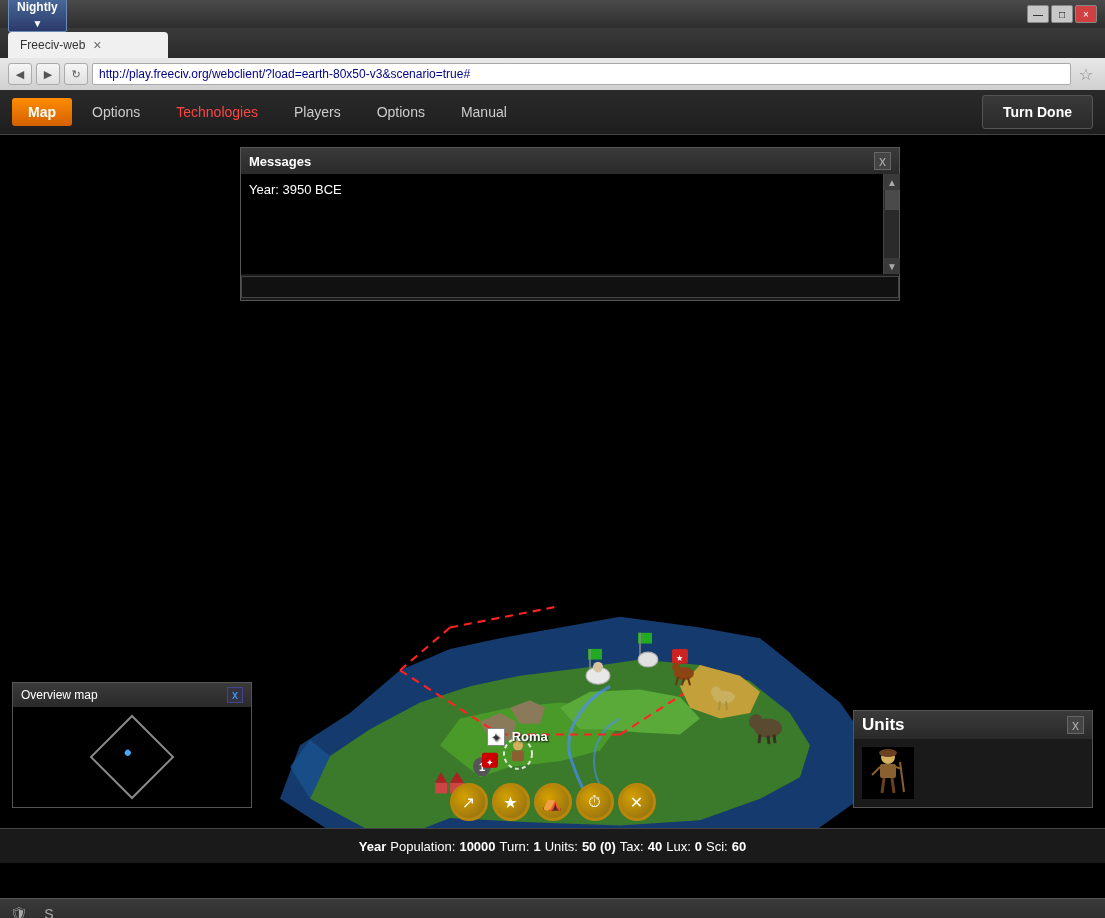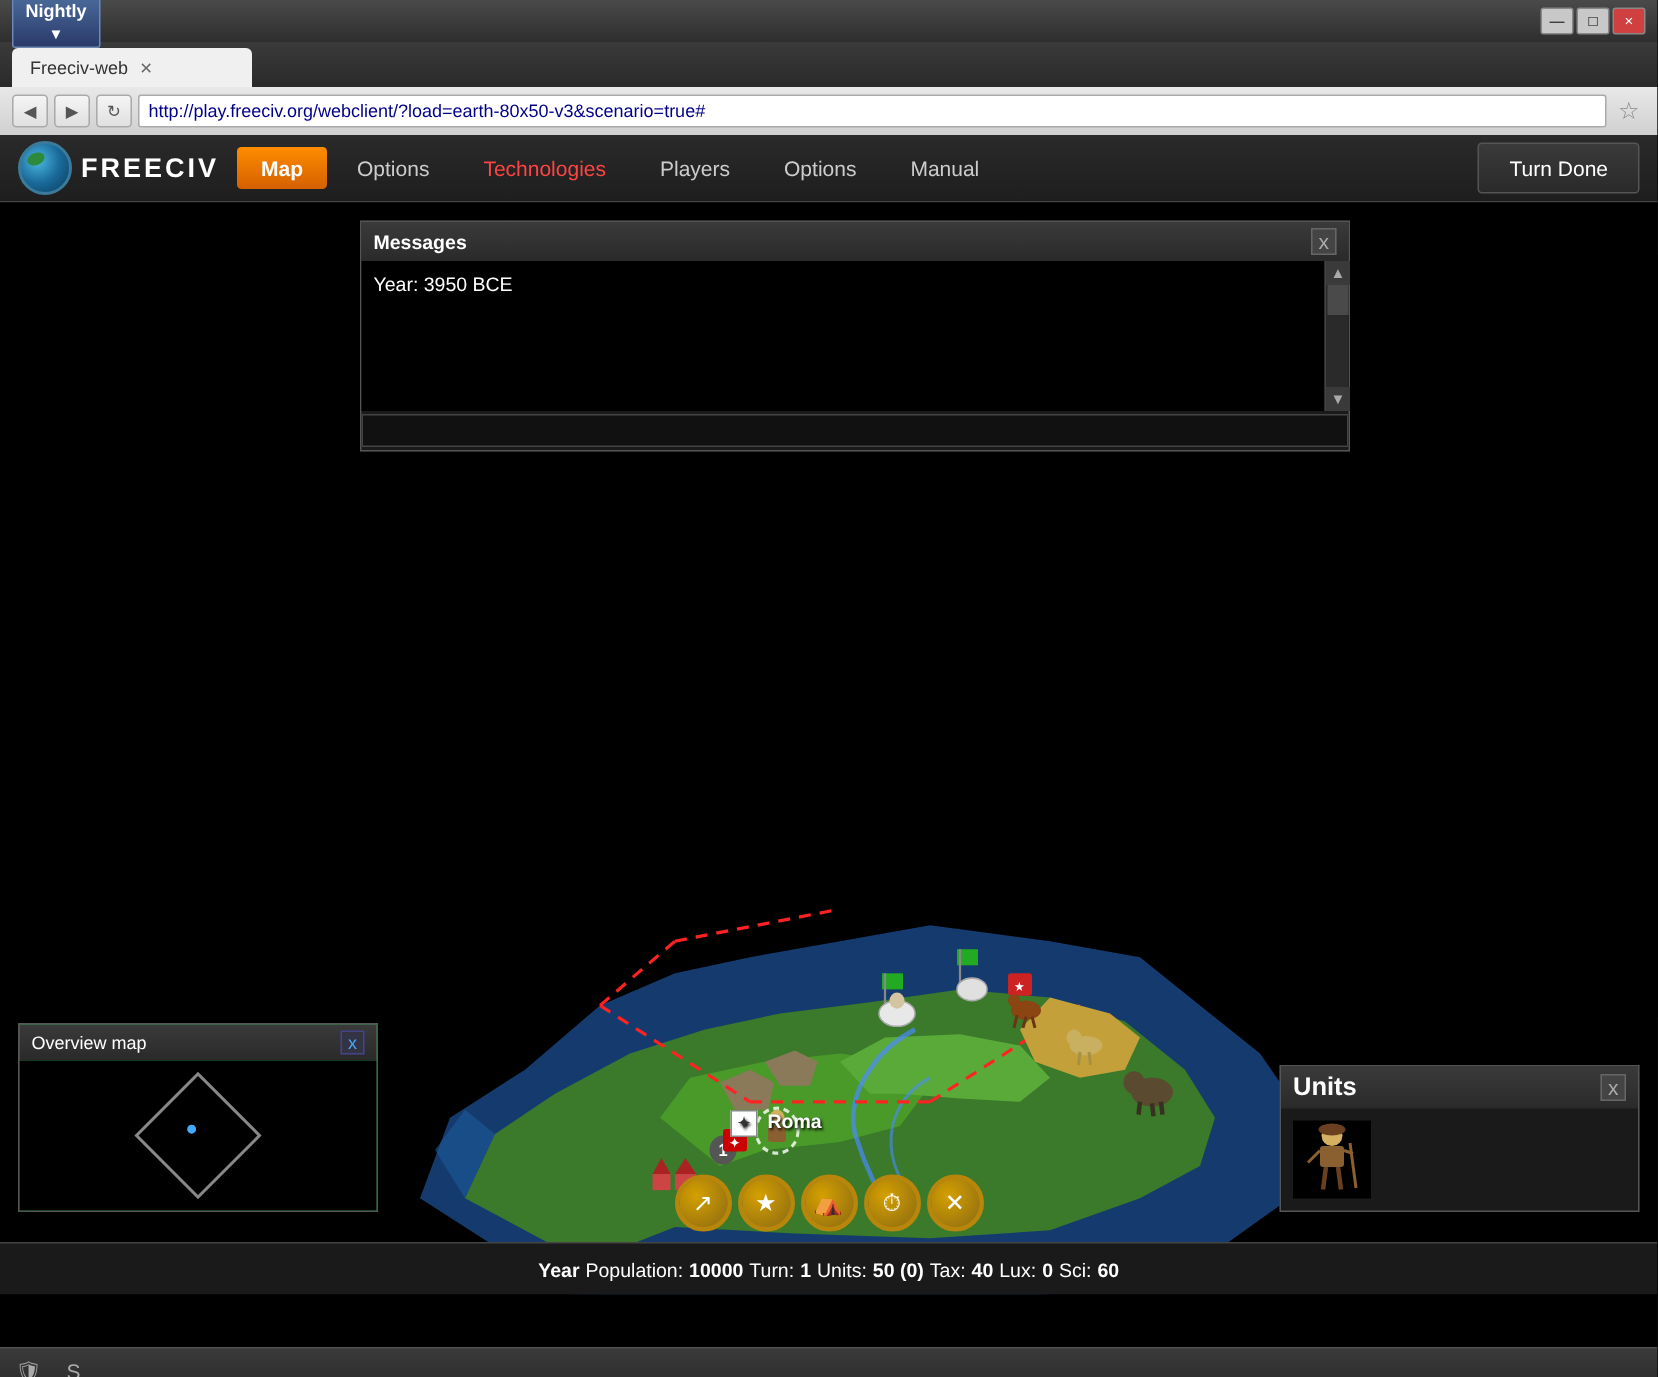--- a/index.html
+++ b/index.html
@@ -165,21 +165,21 @@
       color: #ff4444;
       font-size: 14px;
       padding: 6px 16px;
       cursor: pointer;
     }
     .nav-turn-done {
       margin-left: auto;
       background: linear-gradient(to bottom, #3a3a3a, #2a2a2a);
       color: white;
       font-size: 14px;
-      font-weight: normal;
+      font-weight: bold;
       padding: 8px 20px;
       border: 1px solid #555;
       border-radius: 3px;
       cursor: pointer;
     }
 
     
     .map-area {
       width: 100%;
       height: calc(100% - 45px - 35px);
@@ -259,21 +259,21 @@
       height: 22px;
       margin: 2px 0;
     }
 
     
     .overview-map {
       position: absolute;
       bottom: 55px;
       left: 12px;
       width: 240px;
-      background: #22c55e;
+      background: #f9a8d4;
       border: 1px solid #555;
       z-index: 100;
     }
     .overview-titlebar {
       background: linear-gradient(to bottom, #3a3a3a, #2a2a2a);
       padding: 4px 8px;
       display: flex;
       align-items: center;
       justify-content: space-between;
     }
@@ -524,24 +524,20 @@
   <div class="nav-btn">
     <span>↻</span>
   </div>
   <input class="address-bar" type="text" readonly="" value="http://play.freeciv.org/webclient/?load=earth-80x50-v3&amp;scenario=true#" style="">
   <span class="star-btn">☆</span>
 </div>
 
 <div class="game-container">
 
   <div class="game-navbar">
-    <div class="freeciv-logo">
-      <div class="logo-globe"></div>
-      <span class="logo-text">FREECIV</span>
-    </div>
     <div class="nav-btn-map">
       <span>Map</span>
     </div>
     <div class="nav-btn-normal">
       <span>Options</span>
     </div>
     <div class="nav-btn-tech">
       <span>Technologies</span>
     </div>
     <div class="nav-btn-normal">
@@ -667,21 +663,21 @@
       </g>
 
       <g transform="translate(490, 595)">
 
         <rect x="-8" y="-18" width="16" height="14" rx="2" fill="#cc0000"></rect>
         <text x="-4" y="-6" font-size="9" fill="white">✦</text>
       </g>
 
     </svg>
 
-    <div class="city-label" style="bottom: 105px; left: 487px;">
+    <div class="city-label" style="bottom: 117px; left: 487px;">
       <span class="city-shield">✦</span>
       <span>Roma</span>
     </div>
 
     <div class="overview-map">
       <div class="overview-titlebar">
         <span class="overview-title">Overview map</span>
         <span class="overview-close">x</span>
       </div>
       <div class="overview-content">

